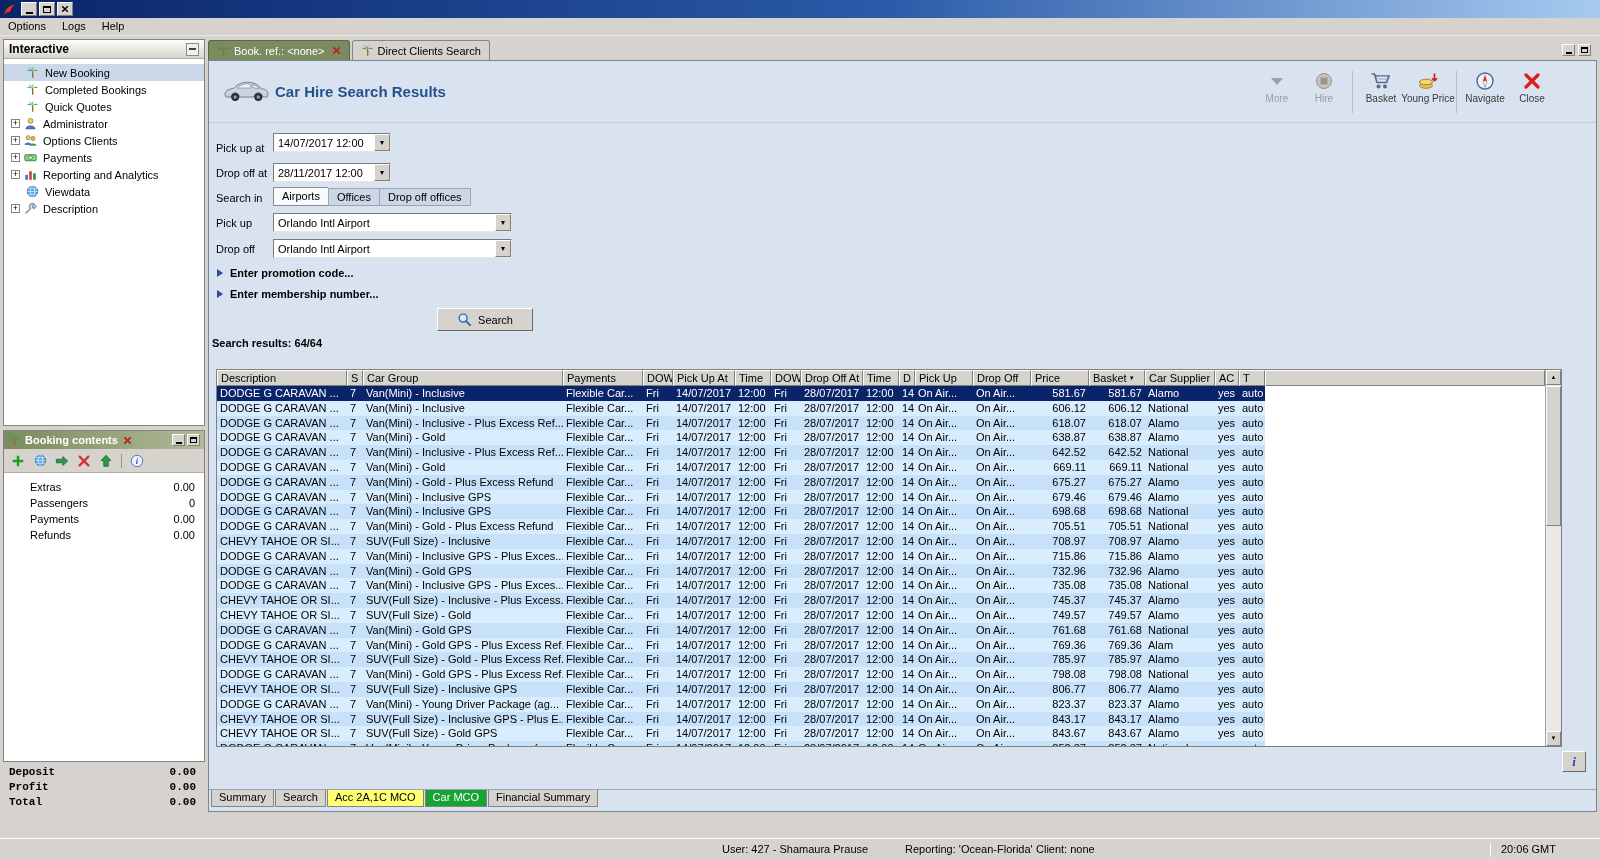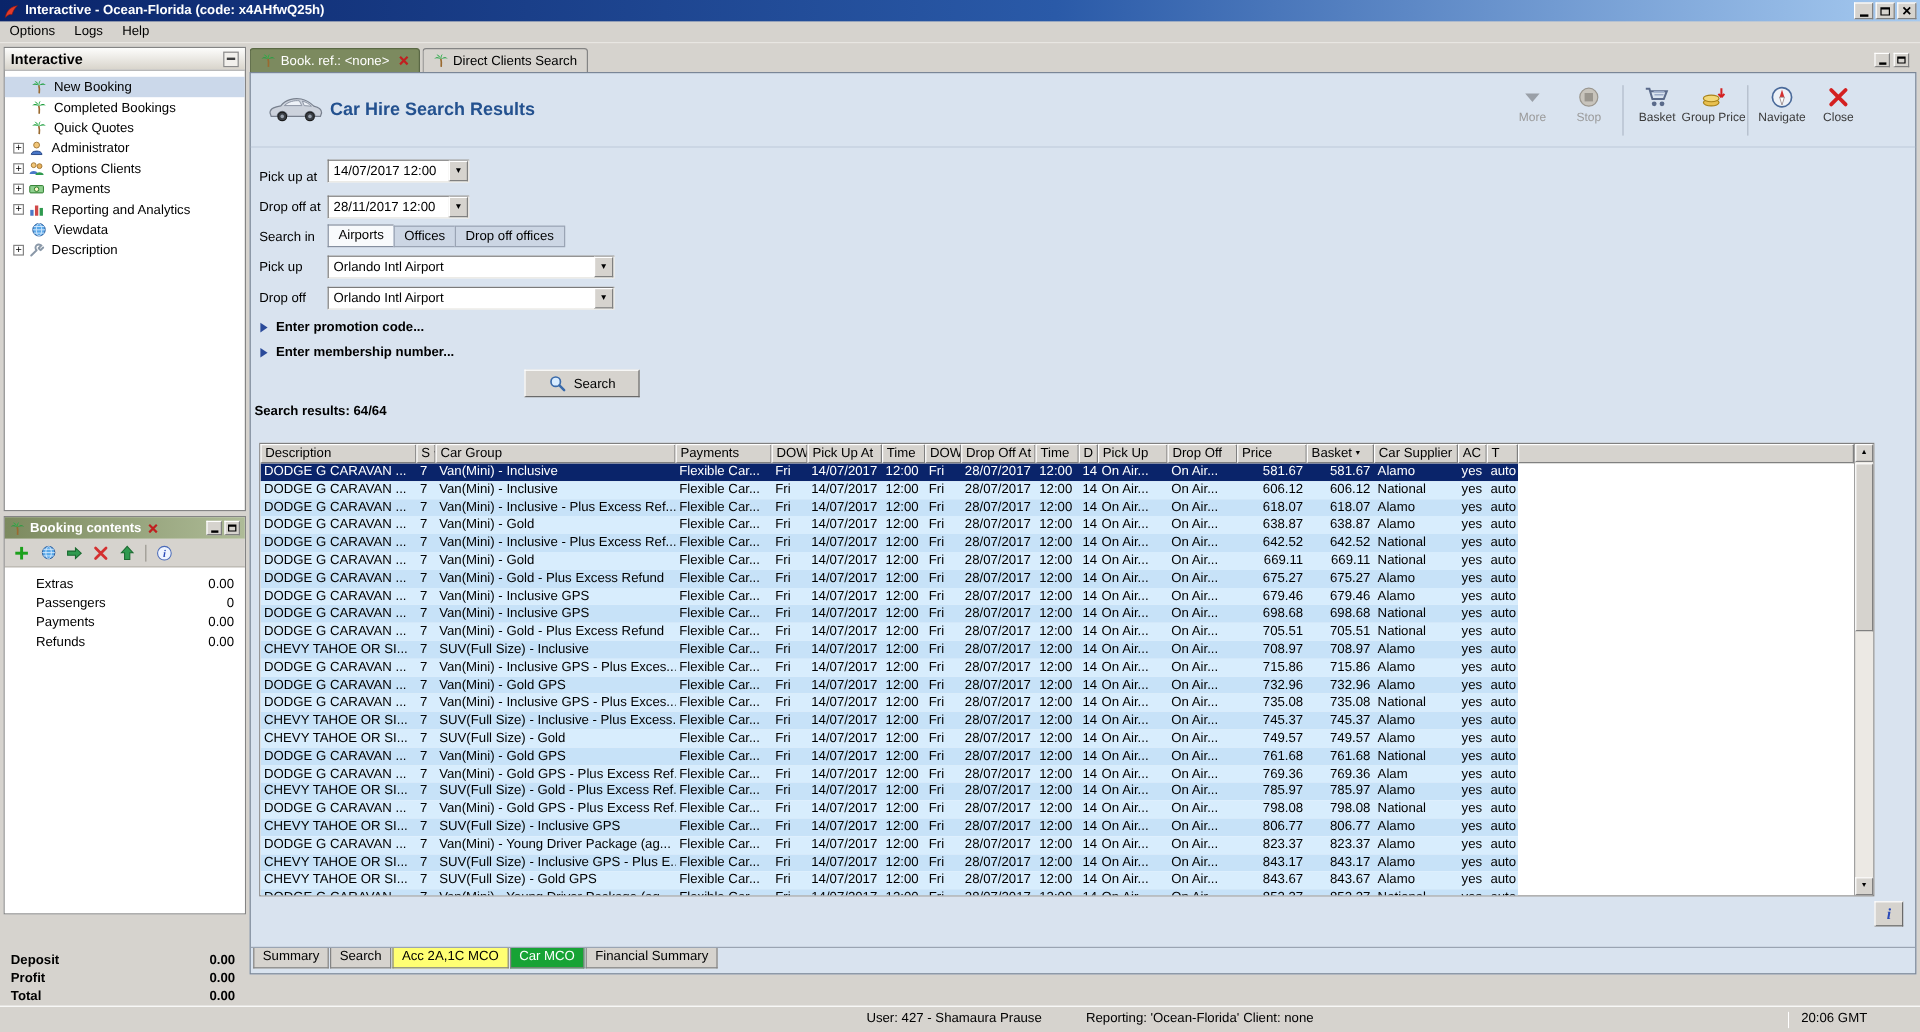--- a/index.html
+++ b/index.html
@@ -55,21 +55,21 @@
     display:flex;align-items:center;justify-content:center;}
   .g-min3{width:6px;height:2px;background:#000;margin-top:5px;}
   .g-max3{width:7px;height:6px;border:1px solid #000;border-top-width:2px;}
   .bp-toolbar{height:24px;background:#d6d3ce;border-bottom:1px solid #b0aca4;display:flex;align-items:center;
     gap:4px;padding:0 5px;}
   .bp-tool{width:18px;height:18px;display:flex;align-items:center;justify-content:center;}
   .bp-sep{width:1px;height:14px;background:#9a968e;margin:0 2px;}
   .bp-list{flex:1;background:#fff;padding-top:8px;}
   .bp-row{height:16px;display:flex;padding:0 9px 0 26px;}
   .bp-row .v{margin-left:auto;}
-  .bp-totals{position:absolute;left:3px;top:794px;width:202px;}
+  .bp-totals{position:absolute;left:3px;top:766px;width:202px;font-family:Liberation Mono, monospace;}
   .bpt-row{height:15px;display:flex;padding:0 9px 0 6px;font-weight:bold;}
   .bpt-row .v{margin-left:auto;}
 
   
   .doc-tabbar{position:absolute;left:208px;top:38px;width:1389px;height:22px;display:flex;align-items:flex-end;}
   .doc-tabs-list{display:flex;align-items:flex-end;gap:2px;}
   .doc-tab{height:20px;display:flex;align-items:center;gap:4px;padding:0 8px;background:#d6d3ce;
     border:1px solid #848484;border-bottom:none;border-radius:3px 3px 0 0;white-space:nowrap;}
   .doc-tab.active{background:#7c8a5f;color:#fff;border-color:#5a6845;}
   .tab-palm{display:flex;align-items:center;}
@@ -156,21 +156,20 @@
 </style>
 </head>
 <body>
 
 <div class="titlebar">
   <span class="app-icon">
       <svg width="13" height="13" viewBox="0 0 14 14">
         <path d="M1.5 12.5 C2.5 6 7 2.5 12.5 2 C9.5 4.5 8.5 7 7.5 10 C5.5 9 3.5 10.5 1.5 12.5 Z" fill="#e23a2a" stroke="#8a1a10" stroke-width="0.6"></path>
       </svg>
     </span>
-  <span class="title-text">Interactive - Ocean-Florida (code: x4AHfwQ25h)</span>
   <span class="win-btns">
     <span class="winbtn">
         <span class="g-min"></span>
       </span>
     <span class="winbtn">
         <span class="g-max"></span>
       </span>
     <span class="winbtn">
         <span style="display:flex">
           <svg width="8" height="8" viewBox="0 0 10 10">
@@ -460,21 +459,21 @@
           </span>
           <span class="pt-label">More</span>
         </div>
         <div class="pt-btn disabled">
           <span class="pt-icon">
             <svg width="20" height="20" viewBox="0 0 20 20">
               <circle cx="10" cy="10" r="7.5" fill="#c8c4bc" stroke="#9a968e"></circle>
               <rect x="6.5" y="6.5" width="7" height="7" fill="#9a968e"></rect>
             </svg>
           </span>
-          <span class="pt-label">Stop</span>
+          <span class="pt-label">Hire</span>
         </div>
         <span class="pt-sep"></span>
         <div class="pt-btn">
           <span class="pt-icon">
             <svg width="22" height="20" viewBox="0 0 22 20">
               <path d="M1.5 3 H4.5 L7 11.5 H16.5 L19 5 H5.2" fill="none" stroke="#5a6a8a" stroke-width="1.7"></path>
               <circle cx="8.5" cy="15.5" r="2" fill="#5a6a8a"></circle>
               <circle cx="15" cy="15.5" r="2" fill="#5a6a8a"></circle>
               <path d="M8 5.5 h9 M8.7 8 h7.6" stroke="#9aaac8" stroke-width="1.2"></path>
             </svg>
@@ -482,21 +481,21 @@
           <span class="pt-label">Basket</span>
         </div>
         <div class="pt-btn">
           <span class="pt-icon">
             <svg width="20" height="20" viewBox="0 0 20 20">
               <ellipse cx="8" cy="14.5" rx="6.5" ry="2.8" fill="#e8c050" stroke="#a8821a"></ellipse>
               <ellipse cx="8" cy="11" rx="6.5" ry="2.8" fill="#f2d878" stroke="#a8821a"></ellipse>
               <path d="M16.5 2.5 V10 M16.5 10 L14 7.2 M16.5 10 L19 7.2" stroke="#d42020" stroke-width="1.7" fill="none"></path>
             </svg>
           </span>
-          <span class="pt-label">Group Price</span>
+          <span class="pt-label">Young Price</span>
         </div>
         <span class="pt-sep"></span>
         <div class="pt-btn">
           <span class="pt-icon">
             <svg width="20" height="20" viewBox="0 0 20 20">
               <circle cx="10" cy="10" r="8" fill="#eef2f8" stroke="#4a6a9a" stroke-width="1.4"></circle>
               <path d="M10 3.5 L12 10 L10 16.5 L8 10 Z" fill="#d43030"></path>
               <path d="M10 16.5 L8 10 H12 Z" fill="#ffffff" stroke="#8a8a8a" stroke-width="0.6"></path>
             </svg>
           </span>

